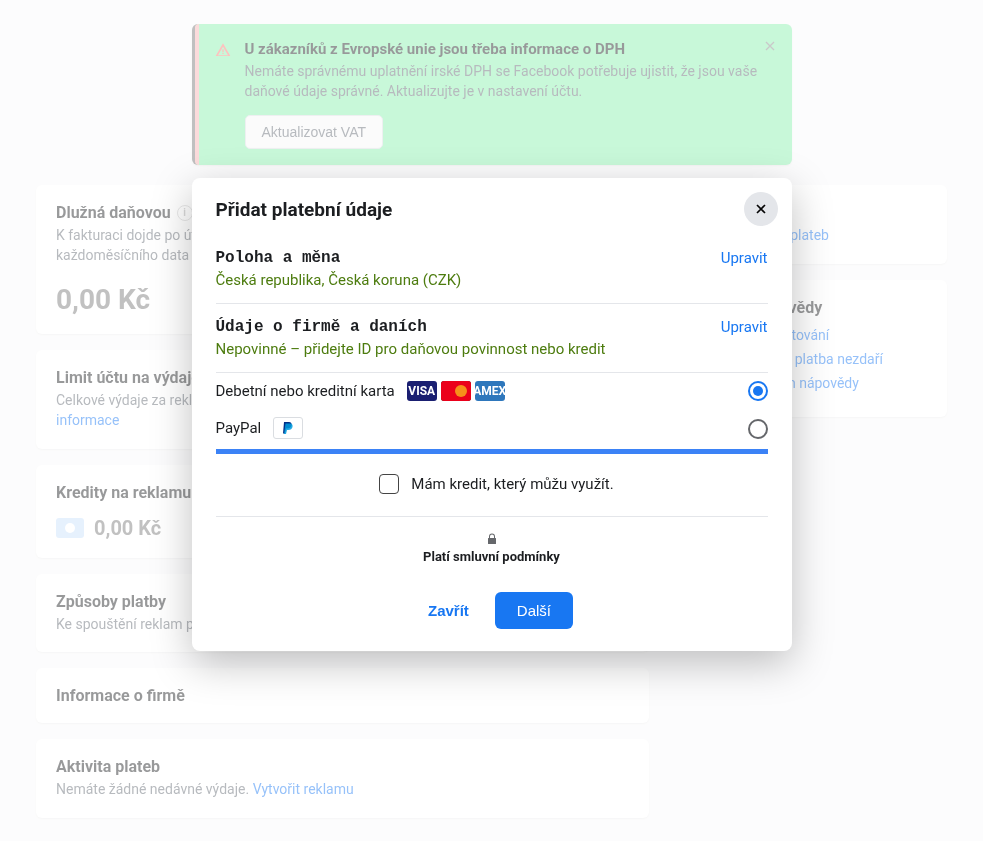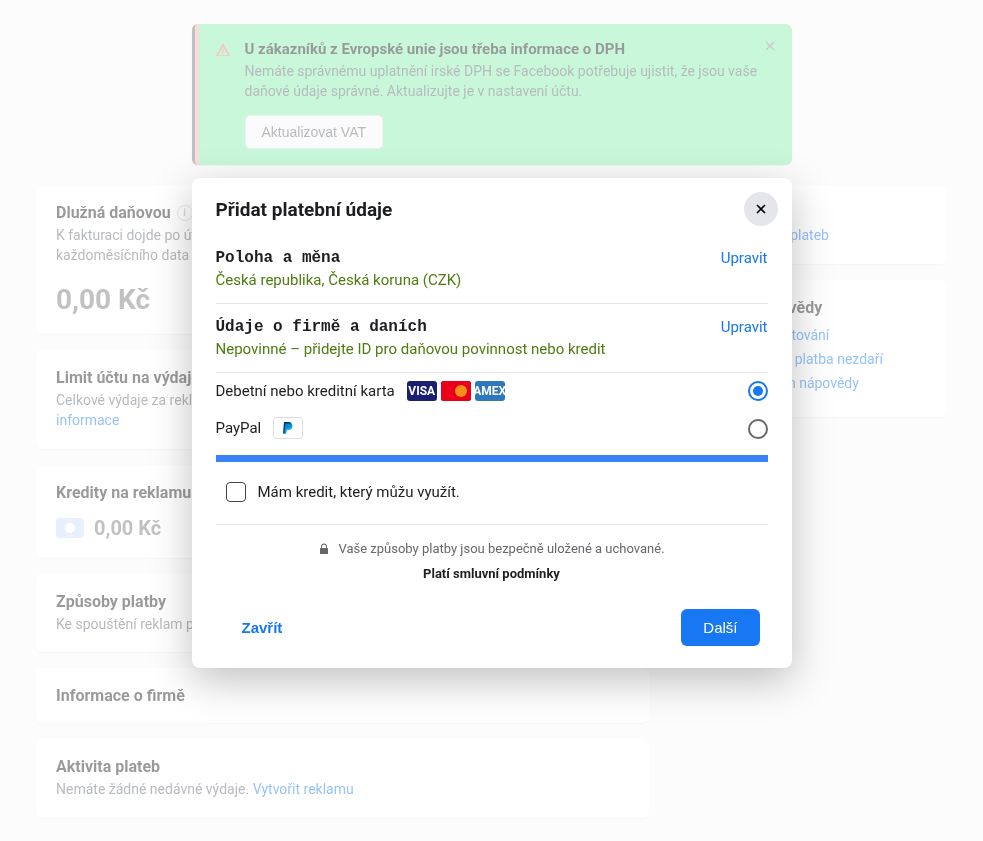--- a/index.html
+++ b/index.html
@@ -133,28 +133,28 @@
   .mc{background:#eb001b;position:relative;overflow:hidden;}
   .mc::before{content:"";position:absolute;width:12px;height:12px;background:#eb001b;border-radius:50%;left:4px;top:4px;}
   .mc::after{content:"";position:absolute;width:12px;height:12px;background:#f79e1b;border-radius:50%;right:4px;top:4px;opacity:0.9;}
   .mcbg{background:#252525;}
   .amex{background:#2e77bc;}
   .pp-badge{width:30px;height:22px;border:1px solid #dadde1;border-radius:3px;display:flex;align-items:center;justify-content:center;}
   .pp-badge svg{width:12px;height:14px;}
   .radio{width:20px;height:20px;border:2px solid #1877f2;border-radius:50%;display:flex;align-items:center;justify-content:center;cursor:pointer;}
   .radio.off{border-color:#65676b;}
   .radio .dot{width:10px;height:10px;background:#1877f2;border-radius:50%;}
-  .credit-check{display:flex;align-items:center;gap:12px;padding:20px 0 22px;border-top:7px solid #3b82f6;margin-top:8px;}
+  .credit-check{display:flex;align-items:center;gap:12px;padding:20px 0 22px;border-top:5px solid #3b82f6;margin-top:2px;justify-content:center;}
   .chkbox{width:20px;height:20px;border:1.5px solid #444;border-radius:4px;cursor:pointer;margin-left:10px;}
   .credit-check .ctxt{font-size:15px;}
   .secure-note{border-top:1px solid #e4e6ea;padding:16px 0;text-align:center;}
   .secure-note .line{display:flex;align-items:center;justify-content:center;gap:8px;font-size:13px;color:#65676b;}
   .secure-note .lock{width:12px;height:12px;}
-  .secure-note .terms{font-size:13px;font-weight:700;color:#1c1e21;margin-top:10px;cursor:pointer;}
-  .modal-footer{display:flex;justify-content:space-between;gap:8px;padding: 4px 32px 22px;}
+  .secure-note .terms{font-size:13px;font-weight:700;color:#1c1e21;margin-top:4px;cursor:pointer;}
+  .modal-footer{display:flex;justify-content:center;gap:8px;padding: 4px 20px 22px;}
   .btn-text{background:none;border:none;color:#1877f2;font-size:15px;font-weight:700;padding:10px 18px;cursor:pointer;border-radius:6px;}
   .btn-primary{background:#1877f2;border:none;color:#fff;font-size:15px;font-weight:400;padding:10px 22px;cursor:pointer;border-radius:6px;}
 </style>
 </head>
 <body>
 
 <div class="bg-alert">
   <div class="close">
     <svg viewBox="0 0 24 24" width="16" height="16" fill="none" stroke="currentColor" stroke-width="2">
         <path d="M6 6l12 12M18 6L6 18"></path>
@@ -289,21 +289,20 @@
     <div class="credit-check">
       <div class="chkbox"></div>
       <span class="ctxt">Mám kredit, který můžu využít.</span>
     </div>
 
     <div class="secure-note">
       <div class="line">
         <svg class="lock" viewBox="0 0 24 24" fill="#65676b">
             <path d="M6 10V7a6 6 0 1112 0v3h1a1 1 0 011 1v10a1 1 0 01-1 1H5a1 1 0 01-1-1V11a1 1 0 011-1h1zm2 0h8V7a4 4 0 10-8 0v3z"></path>
           </svg>
-        <span>Vaše způsoby platby jsou bezpečně uložené a uchované.</span>
       </div>
       <div class="terms">Platí smluvní podmínky</div>
     </div>
   </div>
   <div class="modal-footer">
     <button class="btn-text">Zavřít</button>
     <button class="btn-primary">Další</button>
   </div>
 </div>
 

